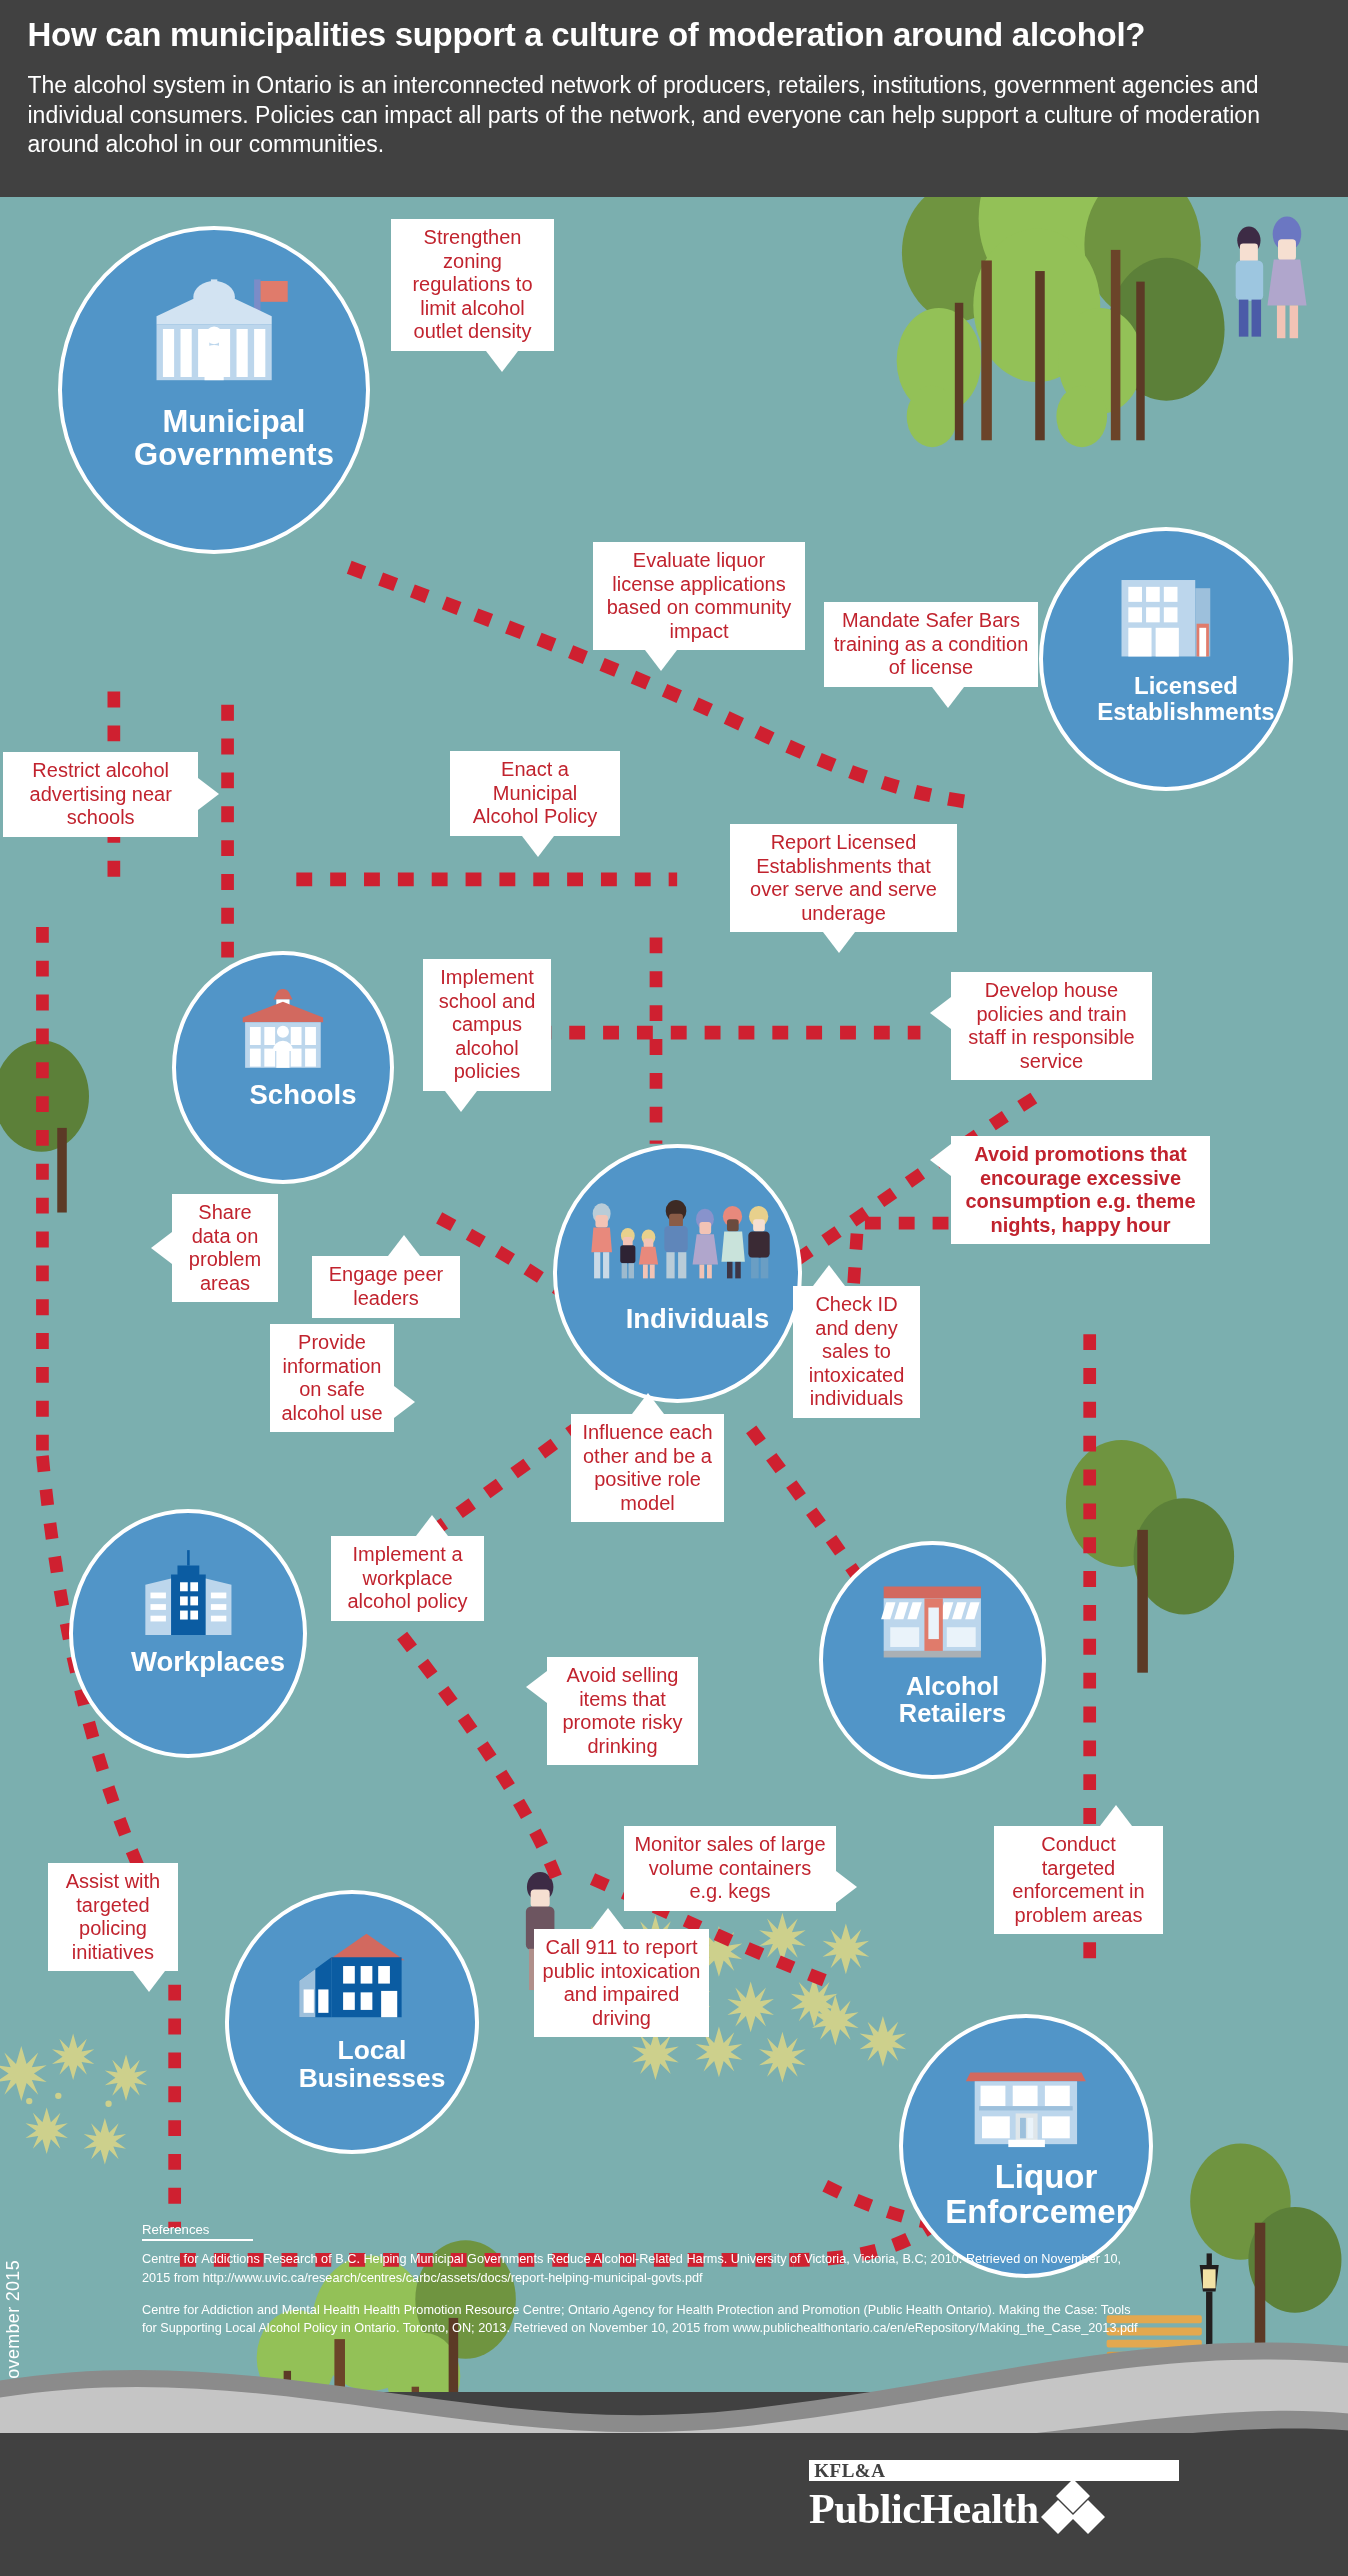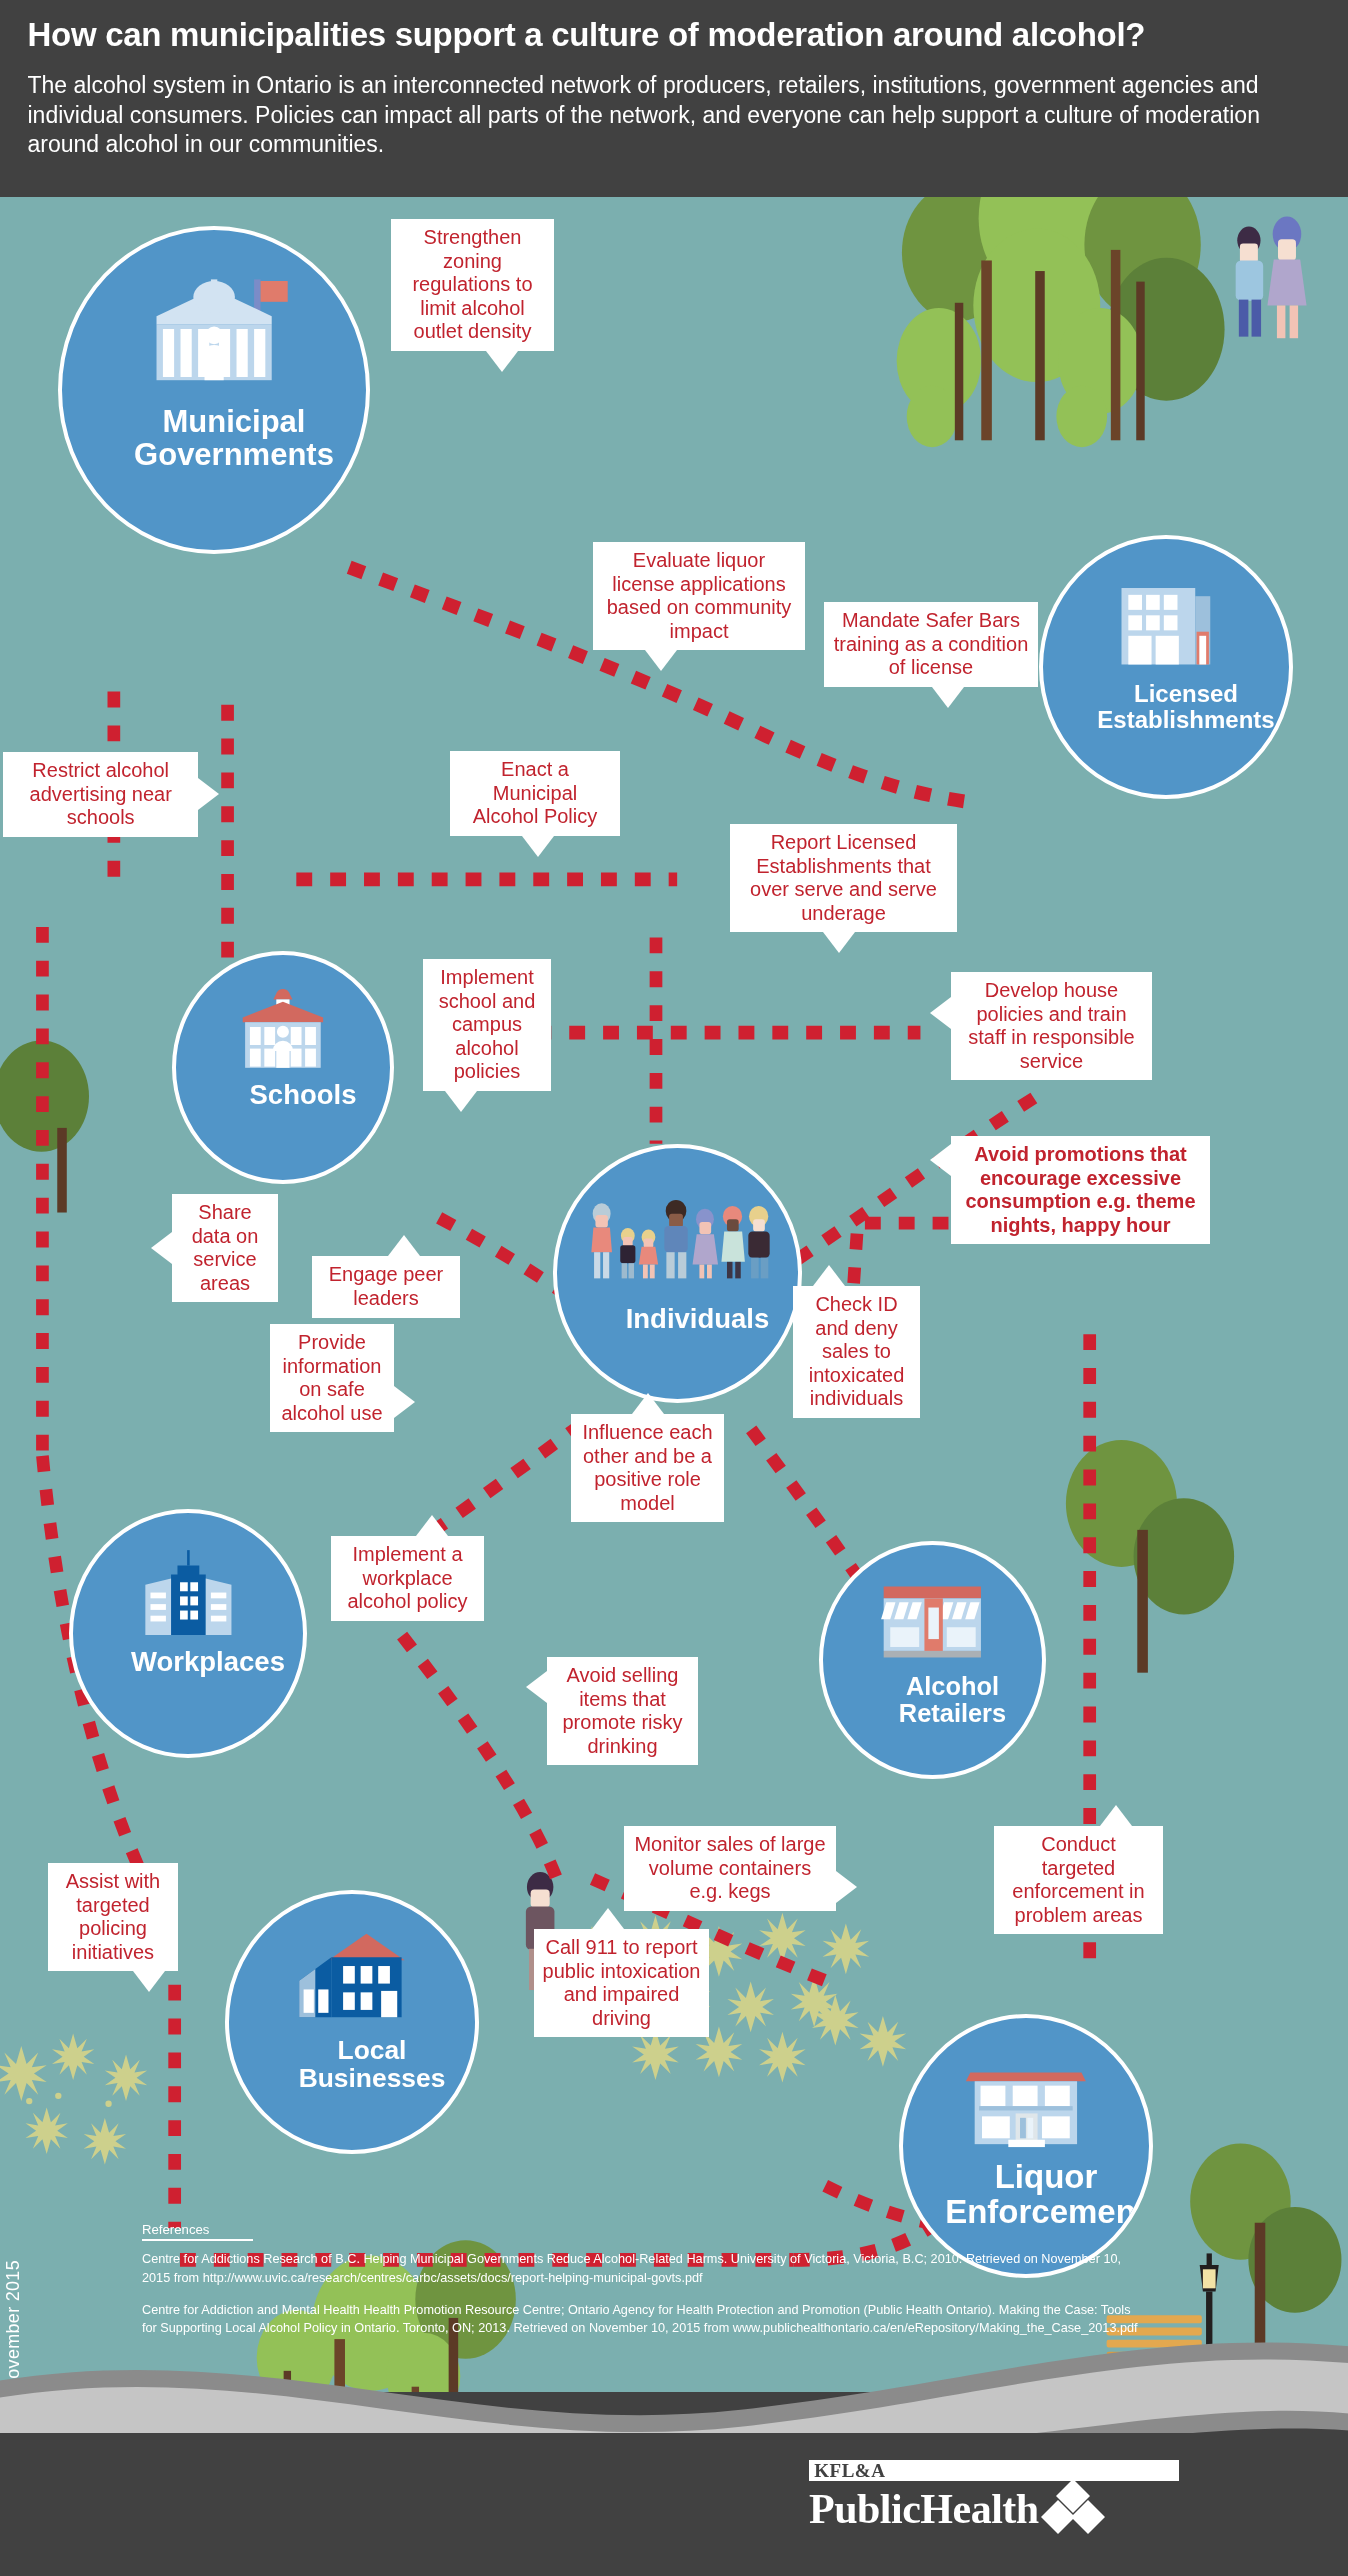--- a/index.html
+++ b/index.html
@@ -371,21 +371,21 @@
           <circle cx="100" cy="78" r="11" fill="#ffffff"></circle>
           <path d="M82 108 a18 18 0 0 1 36 0 z" fill="#ffffff"></path>
           <rect x="88" y="106" width="24" height="28" fill="#ffffff"></rect>
         </svg>
       </div>
       <div class="node-label" style="font-size:31px;">
         <span>Municipal<br>Governments</span>
       </div>
     </div>
 
-    <div class="node" style="left:1039px; top:338px; width:254px; height:264px;">
+    <div class="node" style="left:1039px; top:330px; width:254px; height:264px;">
       <div class="node-icon">
         <svg viewBox="0 0 170 150">
           <rect x="20" y="22" width="108" height="112" fill="#bcd6ec"></rect>
           <rect x="128" y="34" width="22" height="100" fill="#9dc0dc"></rect>
           <rect x="30" y="32" width="20" height="22" fill="#ffffff"></rect>
           <rect x="56" y="32" width="20" height="22" fill="#ffffff"></rect>
           <rect x="82" y="32" width="20" height="22" fill="#ffffff"></rect>
           <rect x="30" y="62" width="20" height="22" fill="#ffffff"></rect>
           <rect x="56" y="62" width="20" height="22" fill="#ffffff"></rect>
           <rect x="82" y="62" width="20" height="22" fill="#ffffff"></rect>
@@ -612,21 +612,21 @@
       <span>Implement school and campus alcohol policies</span>
       <span class="tail tail-down" style="left:30%;"></span>
     </div>
 
     <div class="callout" style="left:951px; top:939px; width:259px;font-weight:bold;">
       <span>Avoid promotions that encourage excessive consumption e.g. theme nights, happy hour</span>
       <span class="tail tail-left" style="top:22%;"></span>
     </div>
 
     <div class="callout" style="left:172px; top:997px; width:106px;">
-      <span>Share data on service areas</span>
+      <span>Share data on problem areas</span>
       <span class="tail tail-left"></span>
     </div>
 
     <div class="callout" style="left:312px; top:1059px; width:148px;">
       <span>Engage peer leaders</span>
       <span class="tail tail-up" style="left:62%;"></span>
     </div>
 
     <div class="callout" style="left:793px; top:1089px; width:127px;">
       <span>Check ID and deny sales to intoxicated individuals</span>

